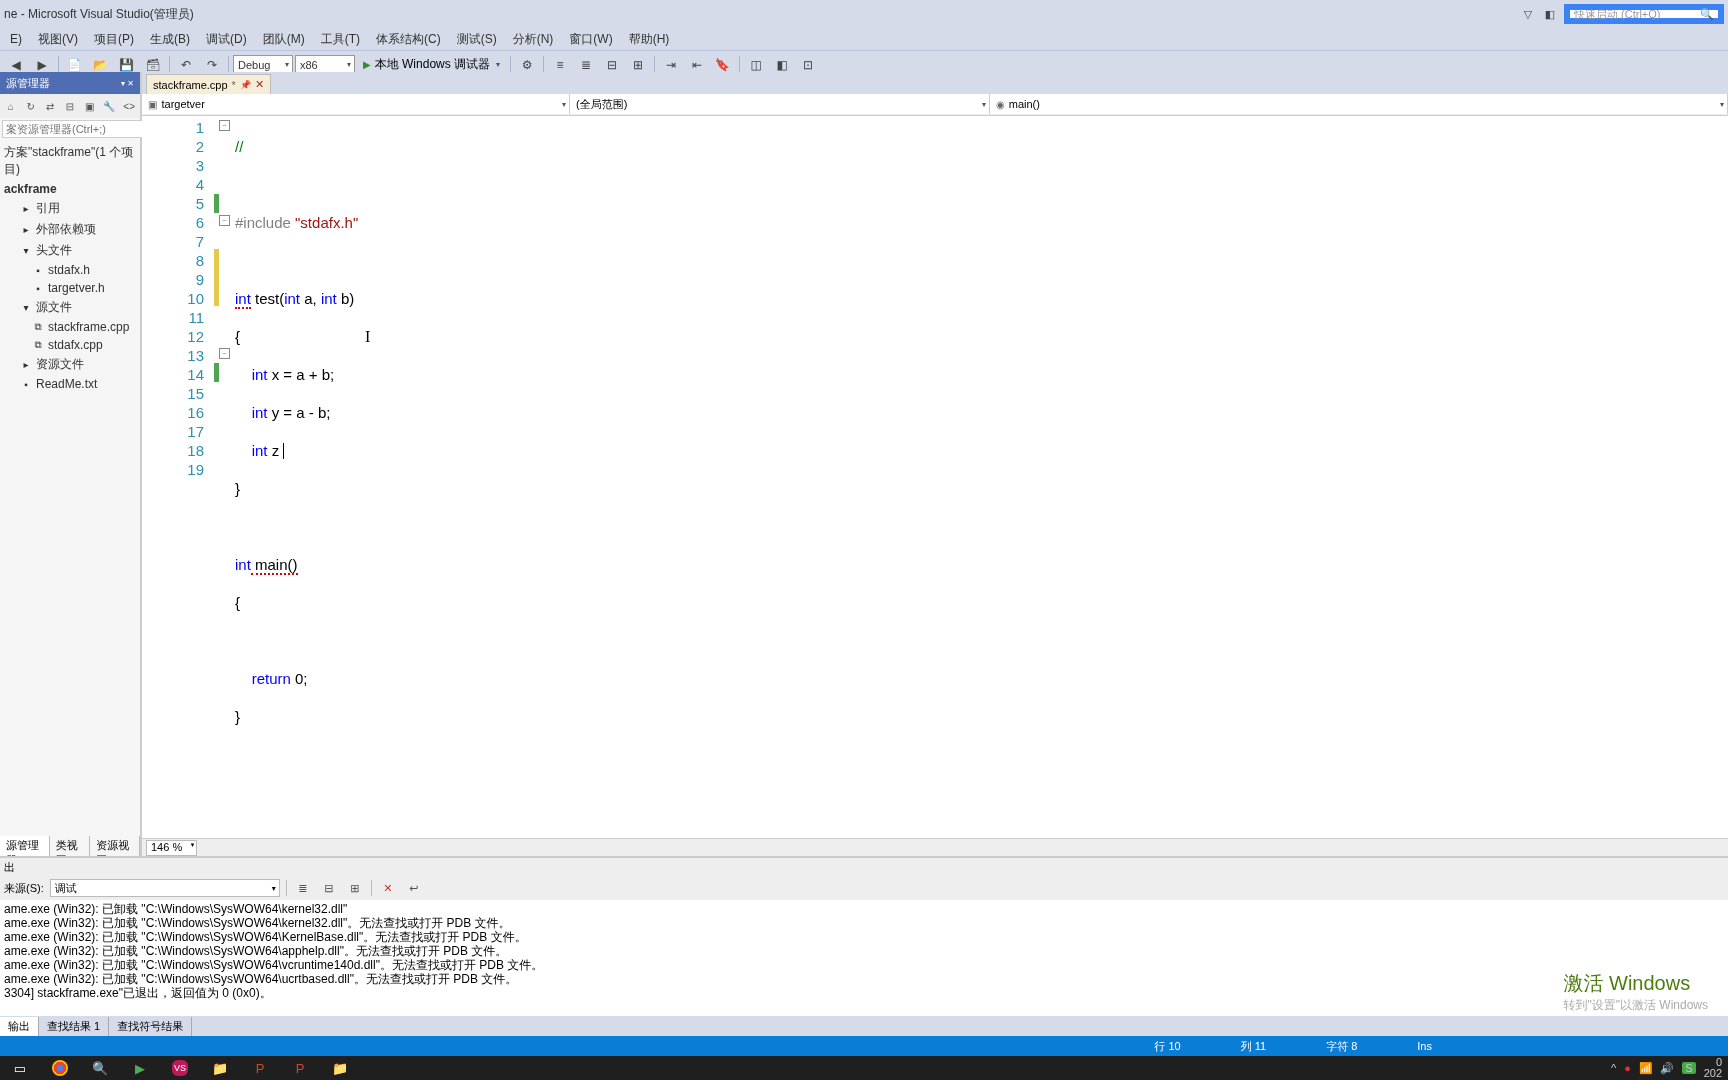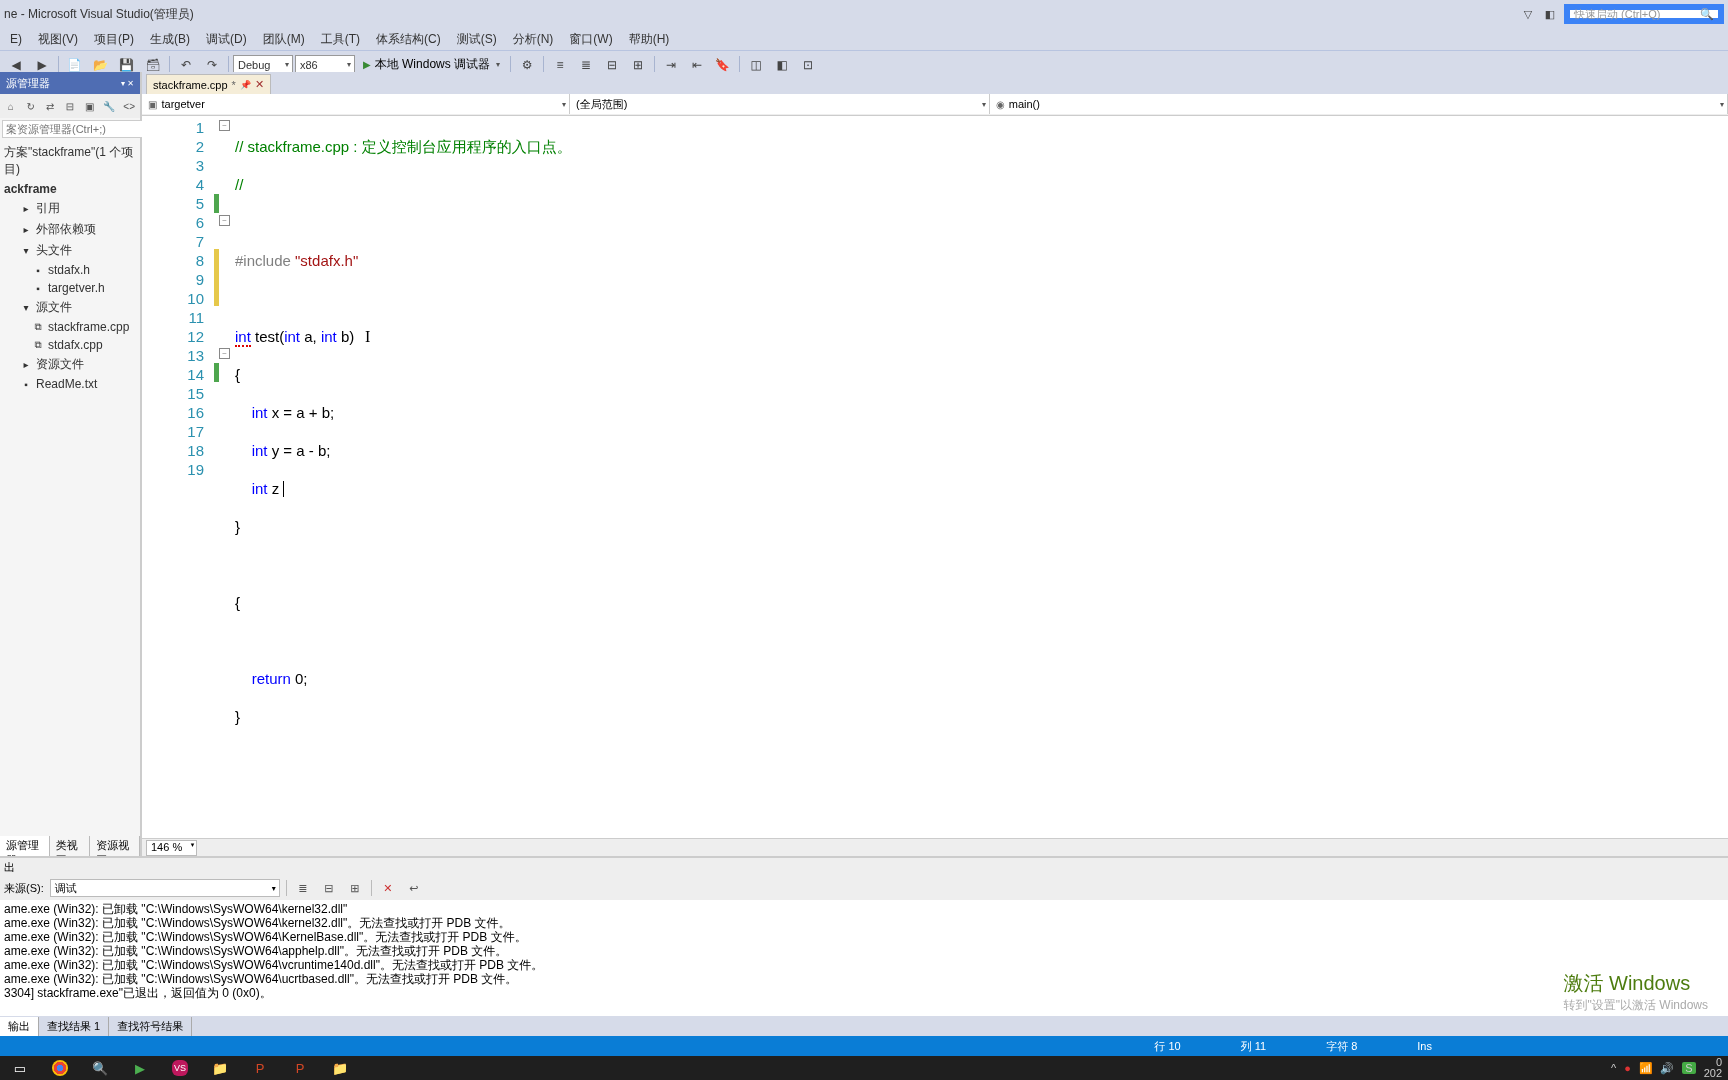--- a/index.html
+++ b/index.html
@@ -313,32 +313,32 @@
       <div class="mk green" style="top:78px;height:19px"></div>
       <div class="mk yellow" style="top:133px;height:57px"></div>
       <div class="mk green" style="top:247px;height:19px"></div>
     </div>
     <div class="margin">
       <div class="fold at1">−</div>
       <div class="fold at6">−</div>
       <div class="fold at13">−</div>
     </div>
     <div class="code">
-<div class="ln"><span class="c-comment">// stackframe.cpp : </span><span class="c-comment">定义控制台应用程序的入口点。</span></div>
 <div class="ln"><span class="c-comment">//</span></div>
 <div class="ln"></div>
 <div class="ln"><span class="c-pre">#include </span><span class="c-str">"stdafx.h"</span></div>
 <div class="ln"></div>
 <div class="ln"><span class="c-key squig">int</span><span> test(</span><span class="c-key">int</span><span> a, </span><span class="c-key">int</span><span> b)</span></div>
 <div class="ln"><span>{</span></div>
 <div class="ln"><span>    </span><span class="c-key">int</span><span> x = a + b;</span></div>
 <div class="ln"><span>    </span><span class="c-key">int</span><span> y = a - b;</span></div>
 <div class="ln"><span>    </span><span class="c-key">int</span><span> z </span><span class="cursor"></span></div>
 <div class="ln"><span>}</span></div>
 <div class="ln"></div>
+<div class="ln"><span class="c-key">int</span><span class="squig"> main()</span></div>
 <div class="ln"><span>{</span></div>
 <div class="ln"></div>
 <div class="ln"><span>    </span><span class="c-key">return</span><span> 0;</span></div>
 <div class="ln"><span>}</span></div>
 <div class="ln"></div>
 <div class="ln"></div>
       <span class="textcaret">I</span>
     </div>
   </div>
   <div class="zoombar">

